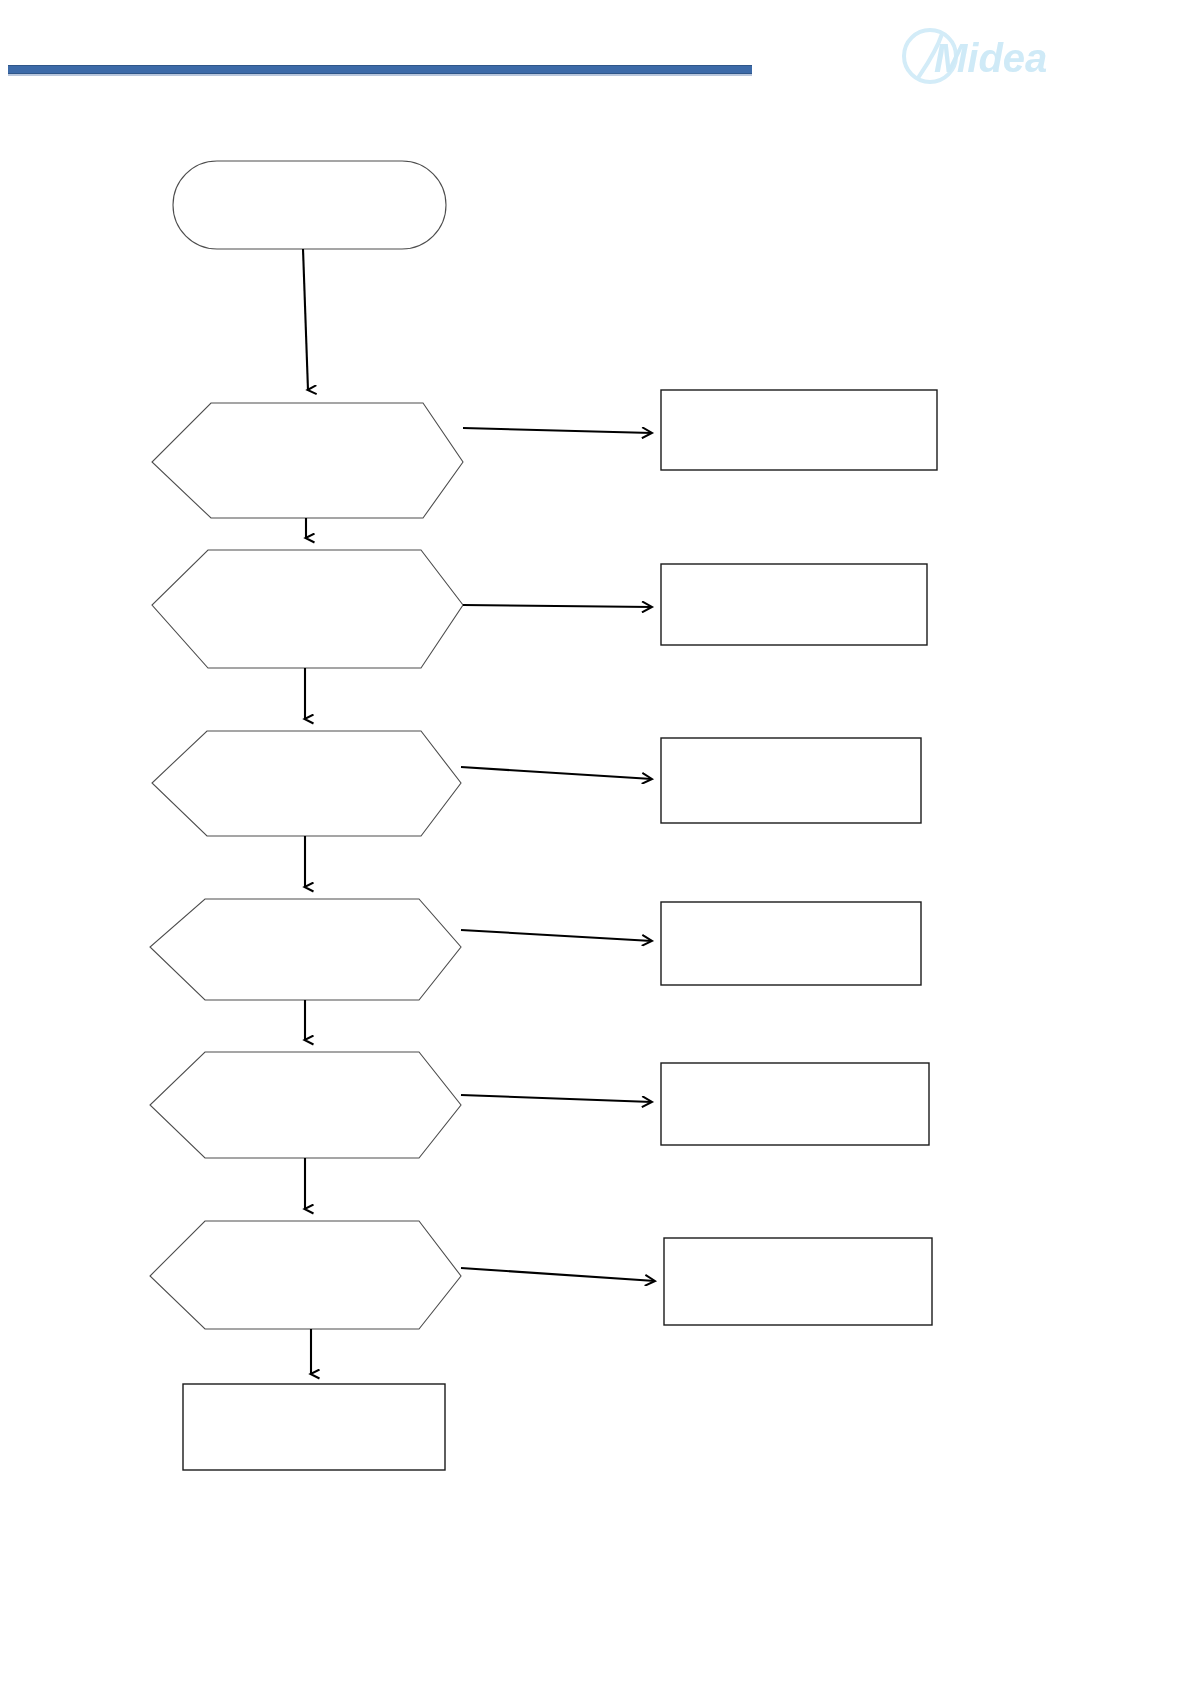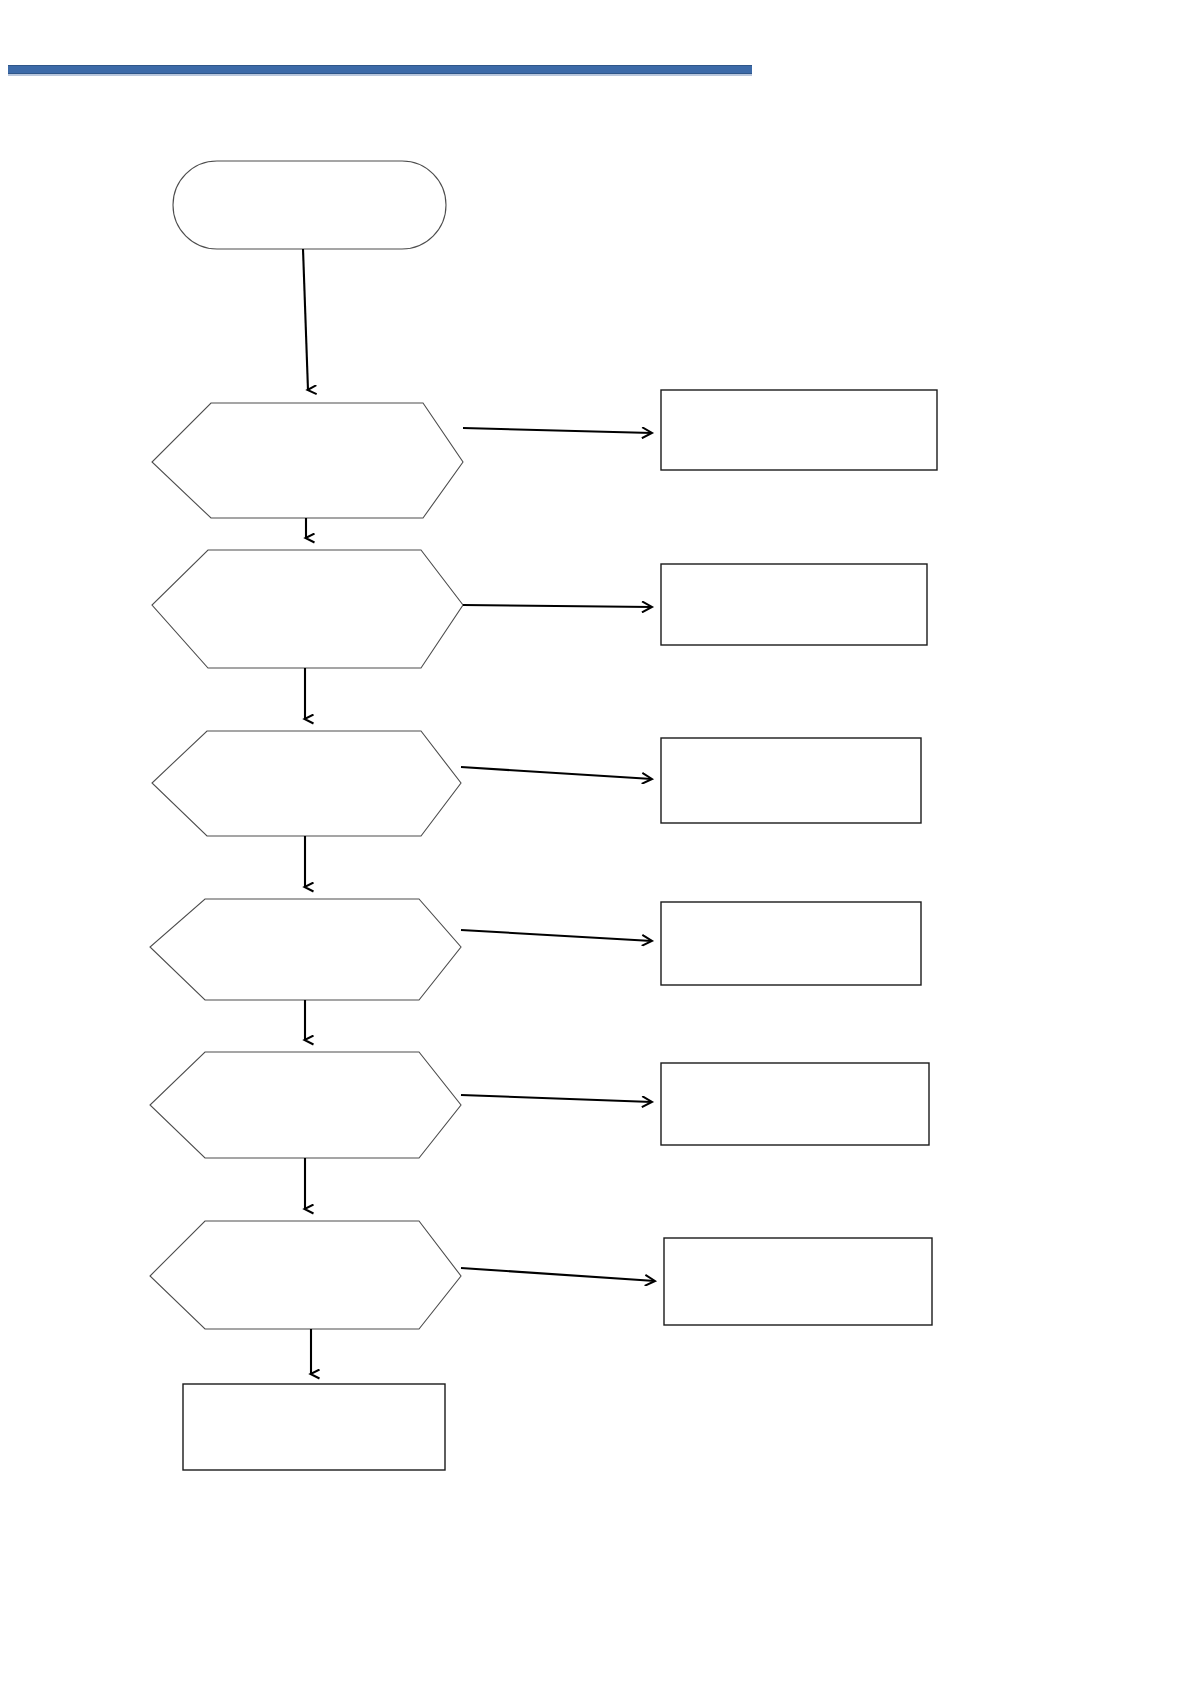--- a/index.html
+++ b/index.html
@@ -87,20 +87,29 @@
   }
 </style>
 </head>
 <body>
 
 <div id="page">
 
   <div id="header-rule"></div>
   <div id="header-rule-shadow"></div>
 
+  <div id="brand-logo">
+    <svg viewBox="0 0 180 72" width="180" height="72" aria-hidden="true">
+
+      <circle cx="42" cy="34" r="26" fill="none" stroke="#d3ecf8" stroke-width="4"></circle>
+      <path d="M30 56 C 38 44, 48 30, 54 12" fill="none" stroke="#d3ecf8" stroke-width="4" stroke-linecap="round"></path>
+
+      <text x="46" y="50" font-family="'Liberation Sans', sans-serif" font-size="40" font-weight="bold" font-style="italic" fill="#cfeaf7">Midea</text>
+    </svg>
+  </div>
 
   <div id="flowchart">
     <svg viewBox="0 0 1191 1684" xmlns="http://www.w3.org/2000/svg">
       <defs>
         <marker id="arrowhead-down" markerWidth="12" markerHeight="12" refX="5" refY="9" orient="auto" markerUnits="userSpaceOnUse">
           <path d="M0.5,0.5 L5,9.5 L9.5,0.5" fill="none" stroke="#000" stroke-width="2"></path>
         </marker>
         <marker id="arrowhead-right" markerWidth="14" markerHeight="12" refX="11" refY="6" orient="auto" markerUnits="userSpaceOnUse">
           <path d="M1,0.5 L11,6 L1,11.5" fill="none" stroke="#000" stroke-width="2"></path>
         </marker>

